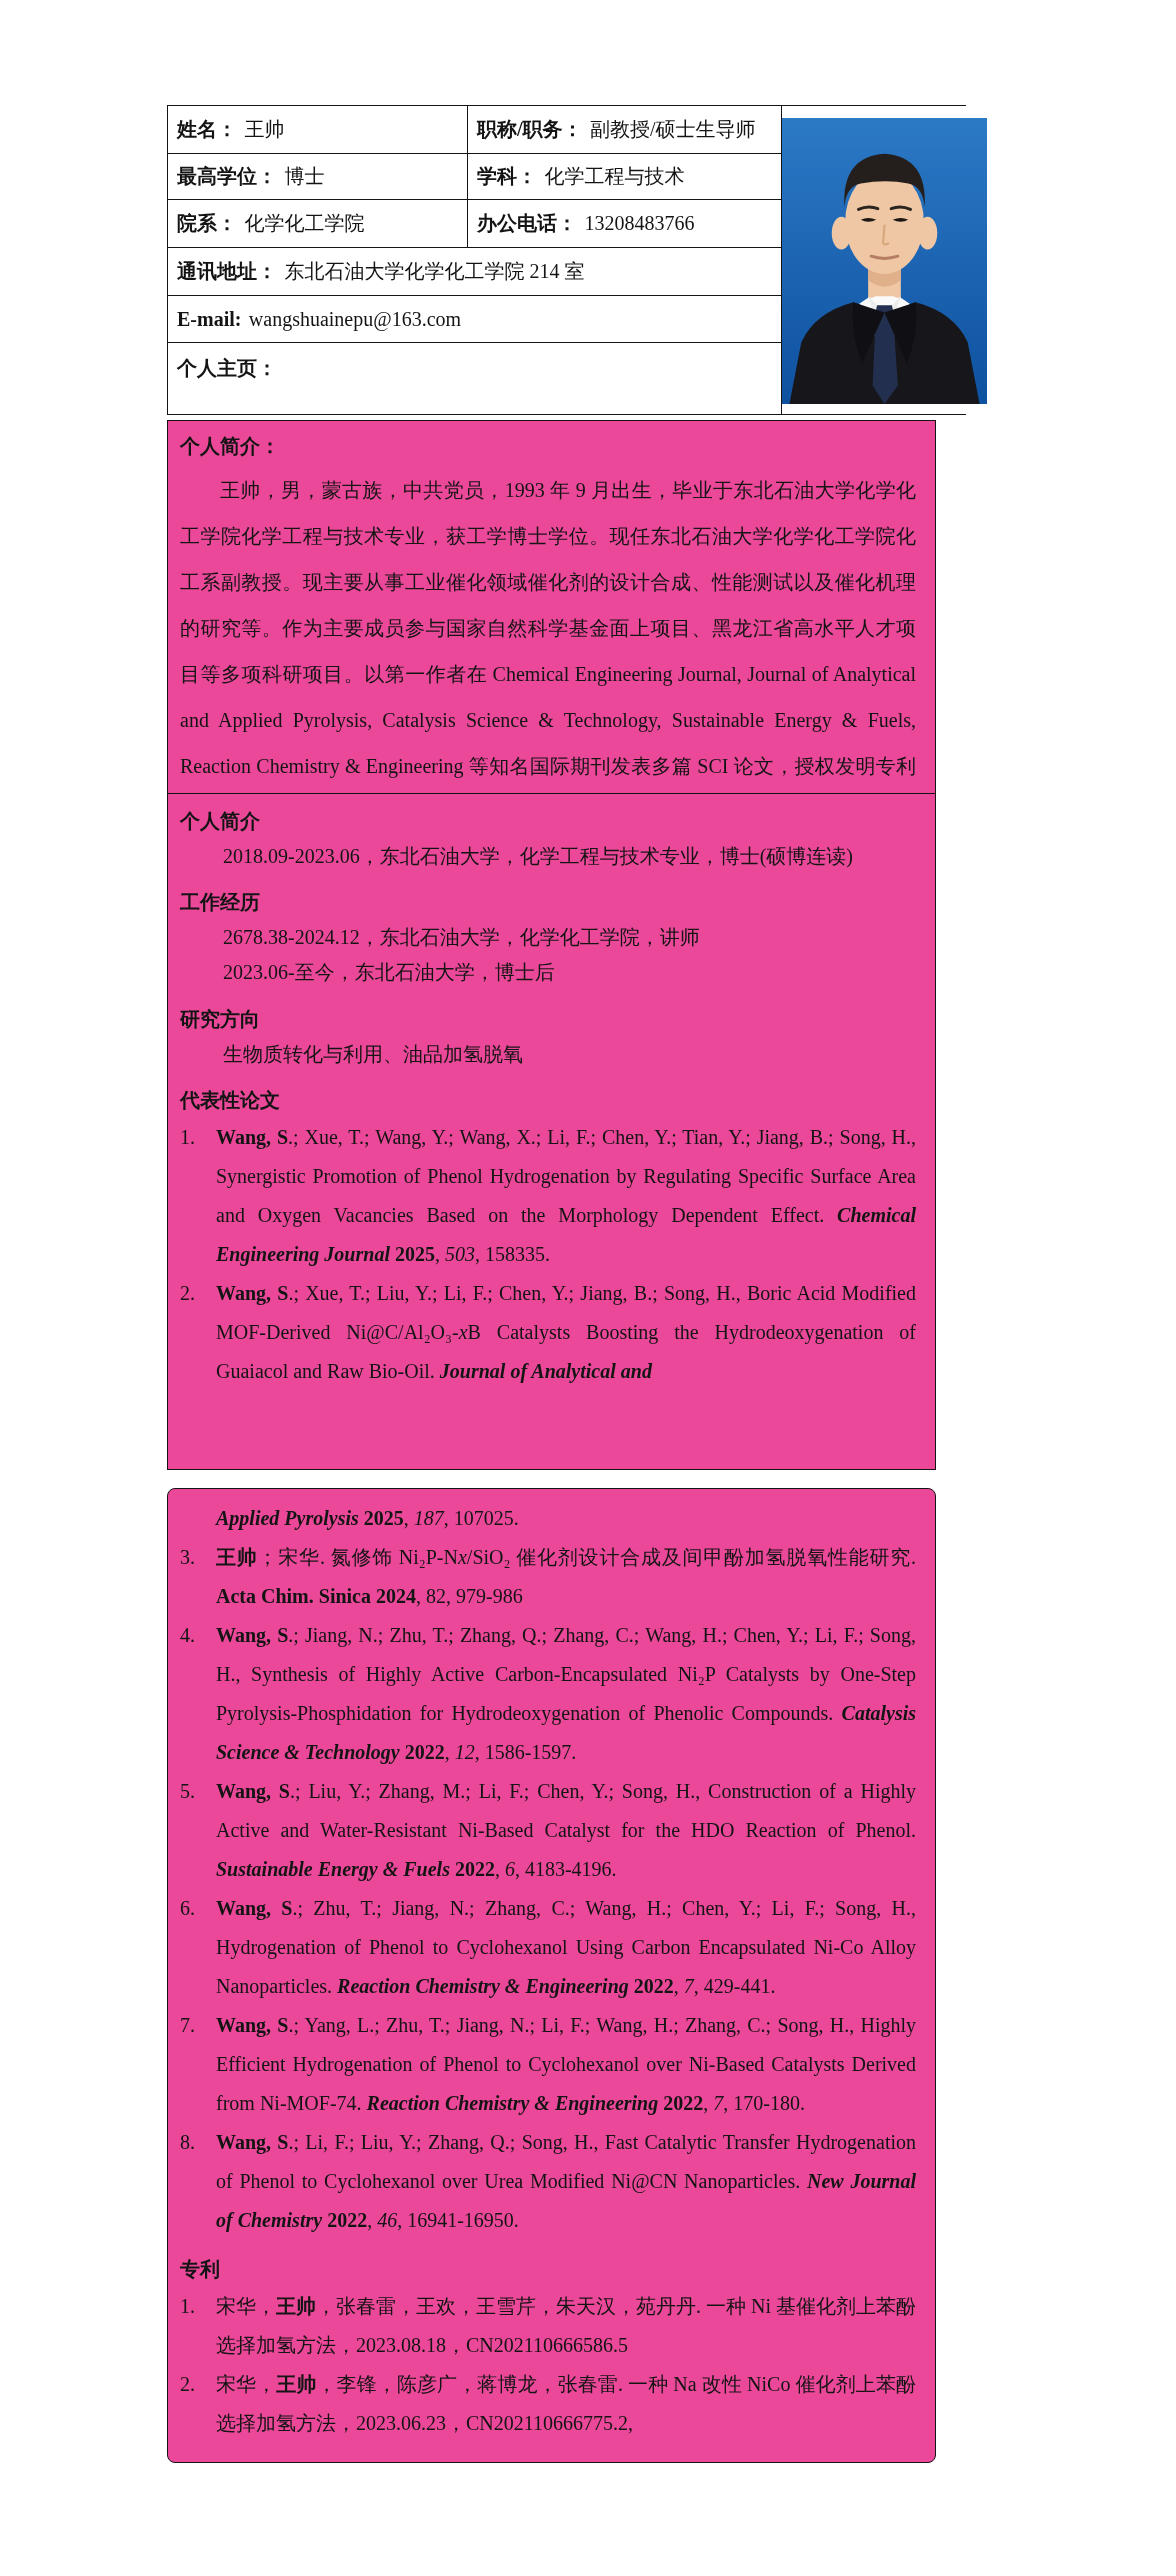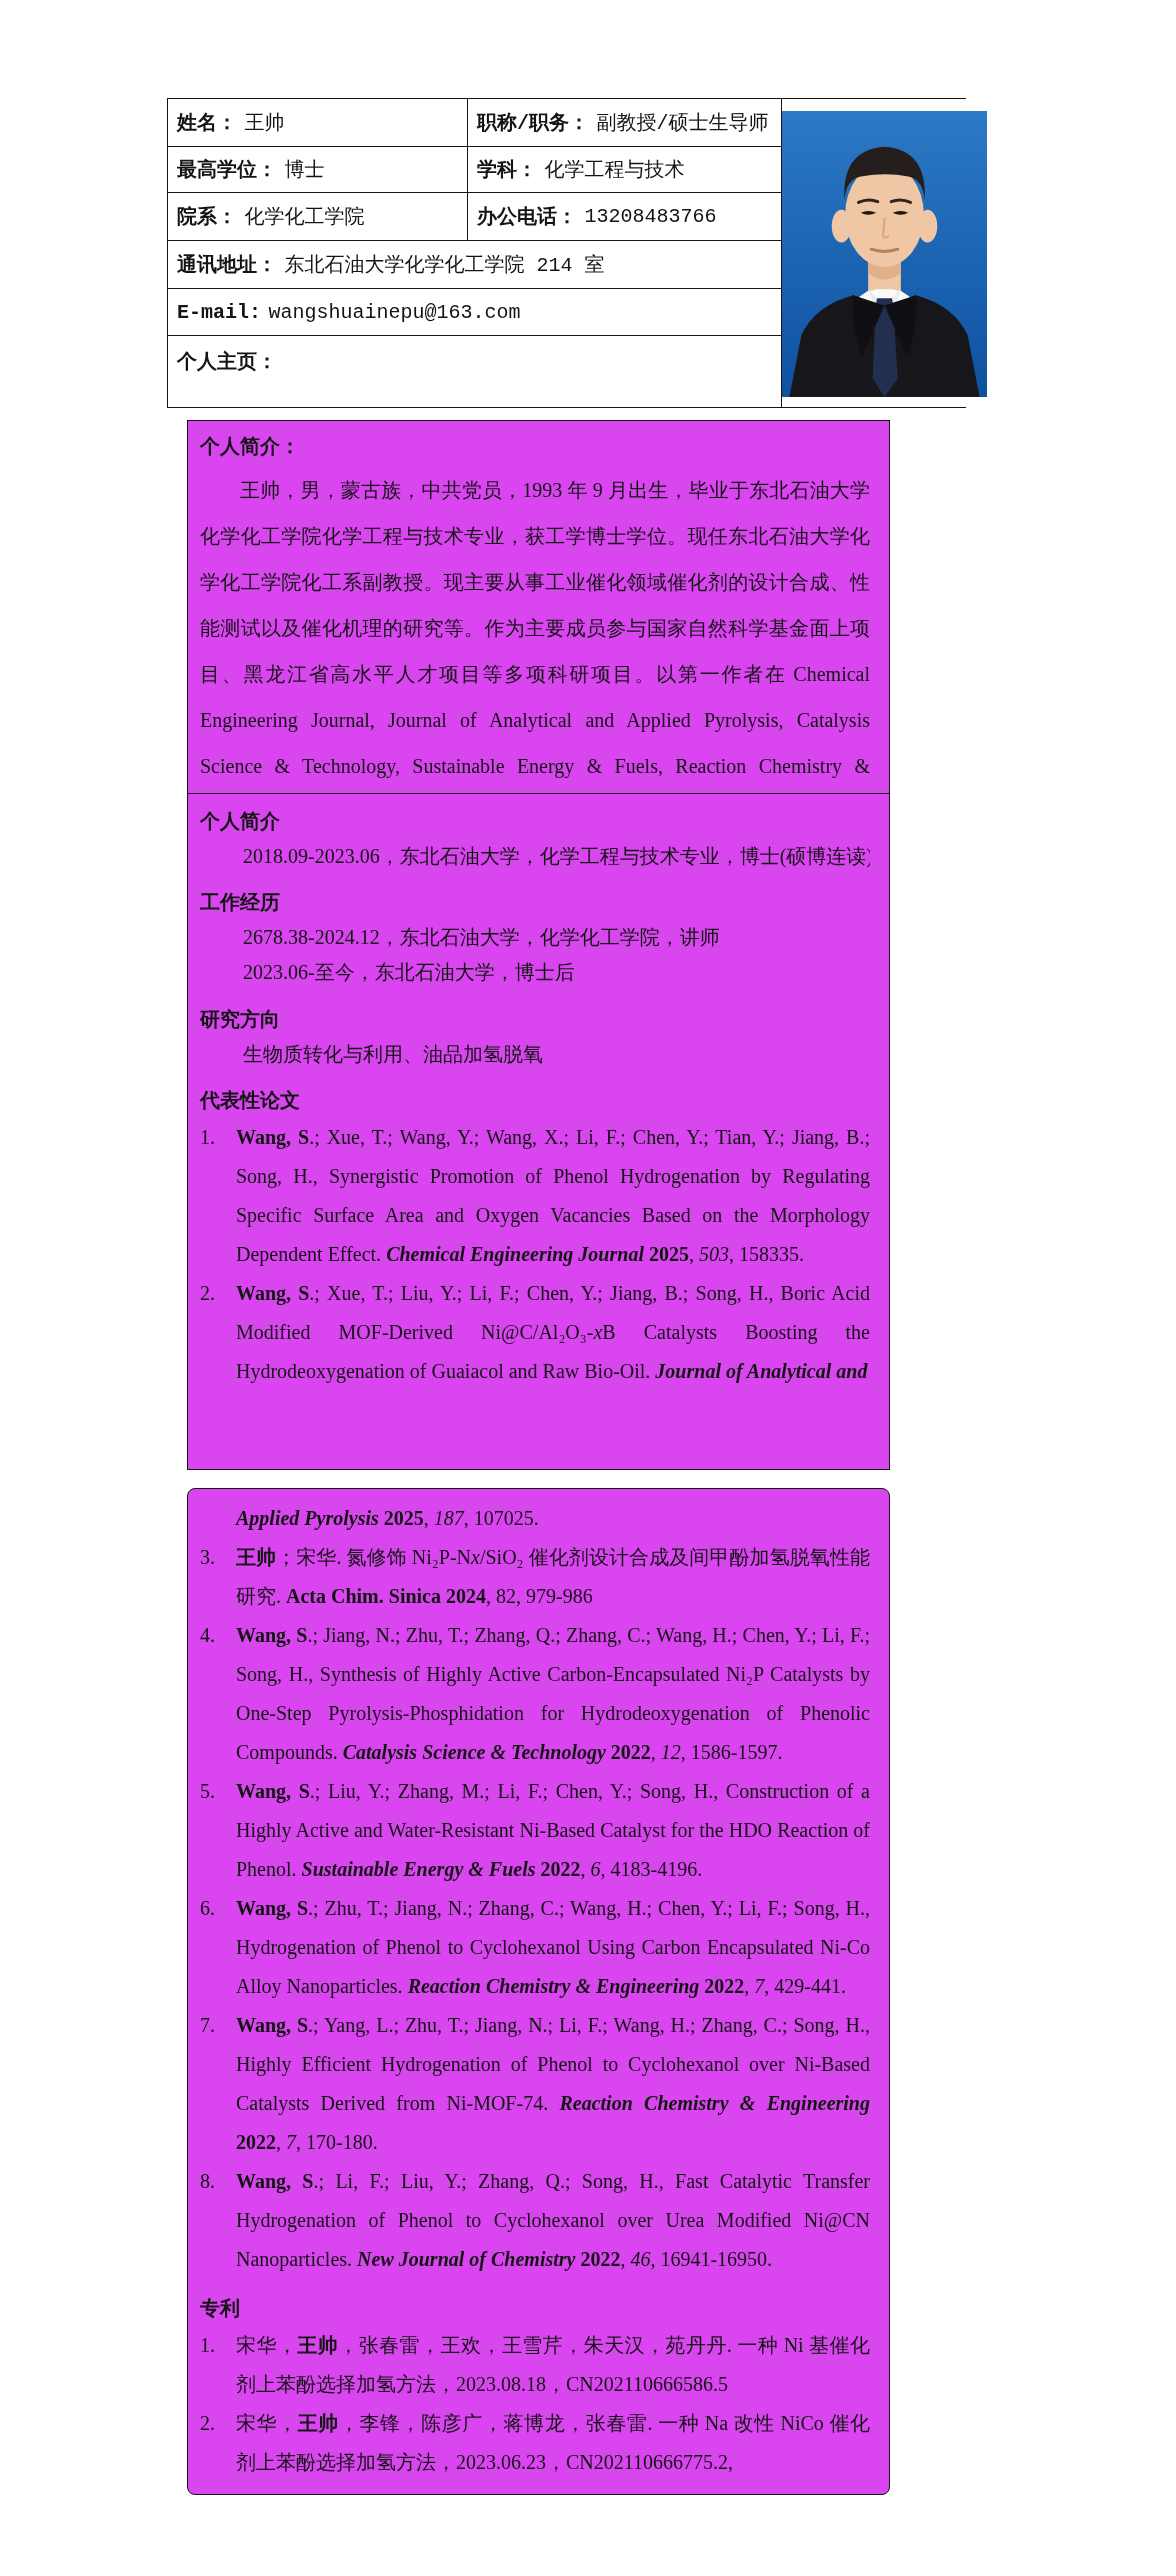--- a/index.html
+++ b/index.html
@@ -8,45 +8,44 @@
     font-family:"Liberation Serif","DejaVu Serif",serif;
     color:#141414;font-size:20px;
     -webkit-font-smoothing:antialiased;
   }
   .b{font-weight:bold;}
   .i{font-style:italic;}
   .bi{font-weight:bold;font-style:italic;}
 
   
   .info-grid{
-    position:absolute;left:167px;top:98px;width:799px;height:310px;
+    position:absolute;left:167px;top:105px;width:799px;height:310px;
     box-sizing:border-box;border:1.5px solid #141414;background:#fff;
     display:grid;
     grid-template-columns:300px 314px 1fr;
     grid-template-rows:48px 46px 48px 48px 47px 1fr;
-    font-family:Liberation Mono, monospace;
   }
   .cell{
     box-sizing:border-box;display:flex;align-items:center;
     padding:0 7.4px 0 9px;white-space:nowrap;overflow:hidden;
   }
   .cell .lbl{font-weight:bold;margin-right:7.4px;flex:0 0 auto;}
   .br{border-right:1.5px solid #141414;}
   .bb{border-bottom:1.5px solid #141414;}
   .span2{grid-column:1 / 3;}
   .photo-cell{
     grid-column:3;grid-row:1 / 7;box-sizing:border-box;
     display:flex;justify-content:center;align-items:flex-start;
     padding-top:12px;background:#fff;
   }
 
   
   .box{
-    position:absolute;left:167px;width:703px;box-sizing:border-box;
-    border:1.5px solid #141414;background:#d946ef;margin-left:20px;
+    position:absolute;left:167px;width:769px;box-sizing:border-box;
+    border:1.5px solid #141414;background:#ec4899;
   }
   #bio-box{top:420px;min-height:373px;padding:7.4px 19px 12px 12px;}
   #exp-box{top:793px;min-height:677px;padding:9px 19px 10.4px 12px;}
   #pub-box{top:1488px;min-height:975px;padding:10.4px 19px 12px 12px;border-radius:8px;}
 
   .sec-heading{font-weight:bold;line-height:36px;}
   .mt{margin-top:10.4px;}
 
   .bio-para{
     text-indent:2em;text-align:justify;line-height:46px;margin-top:3px;

